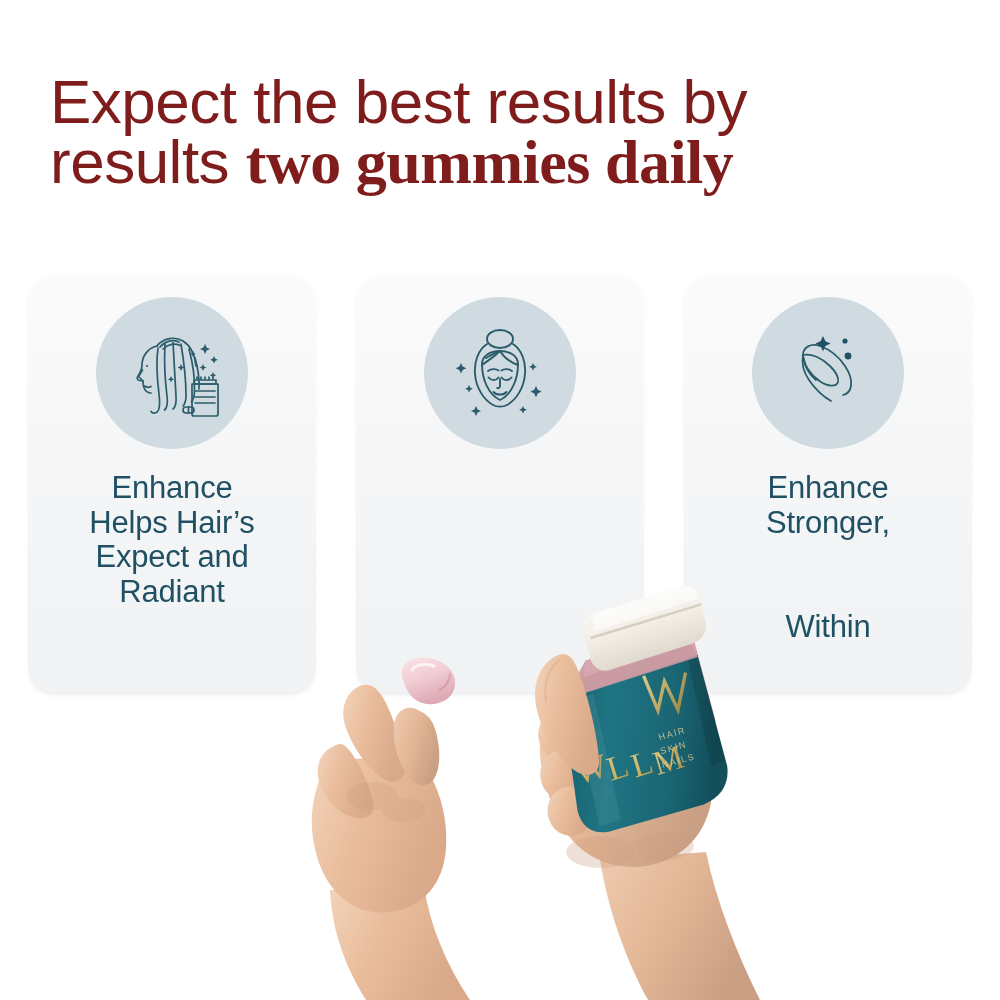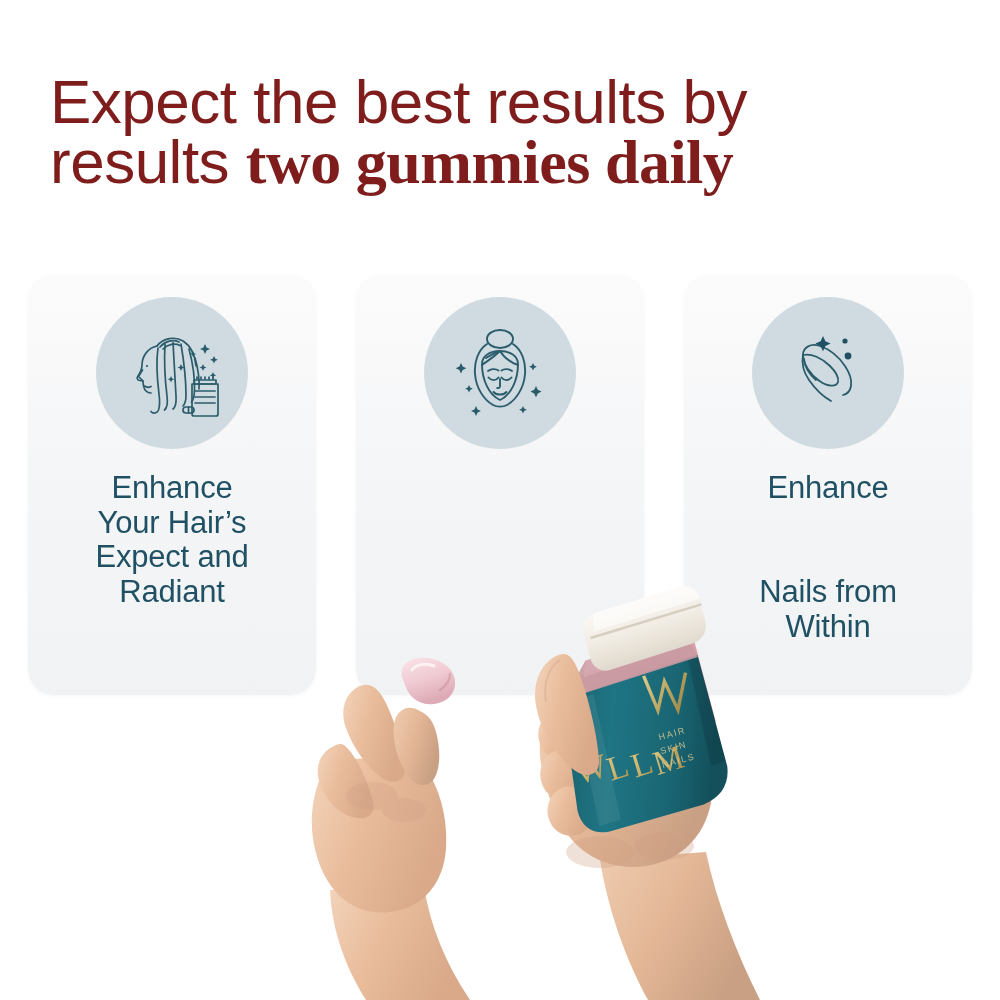--- a/index.html
+++ b/index.html
@@ -150,21 +150,21 @@
           <path d="M75 66 h26 v30 a2 2 0 0 1 -2 2 h-22 a2 2 0 0 1 -2 -2 z"></path>
           <path d="M78 73 h20 M78 79 h20 M78 85 h20"></path>
           <path d="M80 61 v-2 M84 61 v-2 M88 61 v-2 M92 61 v-2 M96 61 v-2"></path>
 
           <rect x="66" y="89" width="11" height="6" rx="3"></rect>
           <path d="M71.5 89 v6"></path>
         </svg>
       </div>
       <div class="card-text">
         <span>Enhance</span><br>
-        <span>Your Hair’s</span><br>
+        <span>Helps Hair’s</span><br>
         <span>Expect and</span><br>
         <span>Radiant</span>
       </div>
     </div>
 
     <div class="card">
       <div class="icon-circle">
         <svg width="110" height="110" viewBox="0 0 110 110" fill="none" stroke="#2b5c6b" stroke-width="1.9" stroke-linecap="round" stroke-linejoin="round">
 
           <ellipse cx="55" cy="21" rx="13" ry="9"></ellipse>
@@ -215,23 +215,23 @@
 
           <g stroke="none" fill="#1f5063">
             <path d="M50 18 l2.4 5.2 5.2 2.4 -5.2 2.4 -2.4 5.2 -2.4 -5.2 -5.2 -2.4 5.2 -2.4z"></path>
             <circle cx="72" cy="23" r="2.6"></circle>
             <circle cx="75" cy="38" r="3.4"></circle>
           </g>
         </svg>
       </div>
       <div class="card-text">
         <span>Enhance</span><br>
+        <span>Stronger,</span><br>
         <br>
         <br>
-        <span>Nails from</span><br>
         <span>Within</span>
       </div>
     </div>
 
   </div>
 
   <div class="photo">
     <svg width="1000" height="440" viewBox="0 0 1000 440">
       <defs>
         <linearGradient id="skinL" x1="0" y1="0" x2="1" y2="0.4">

